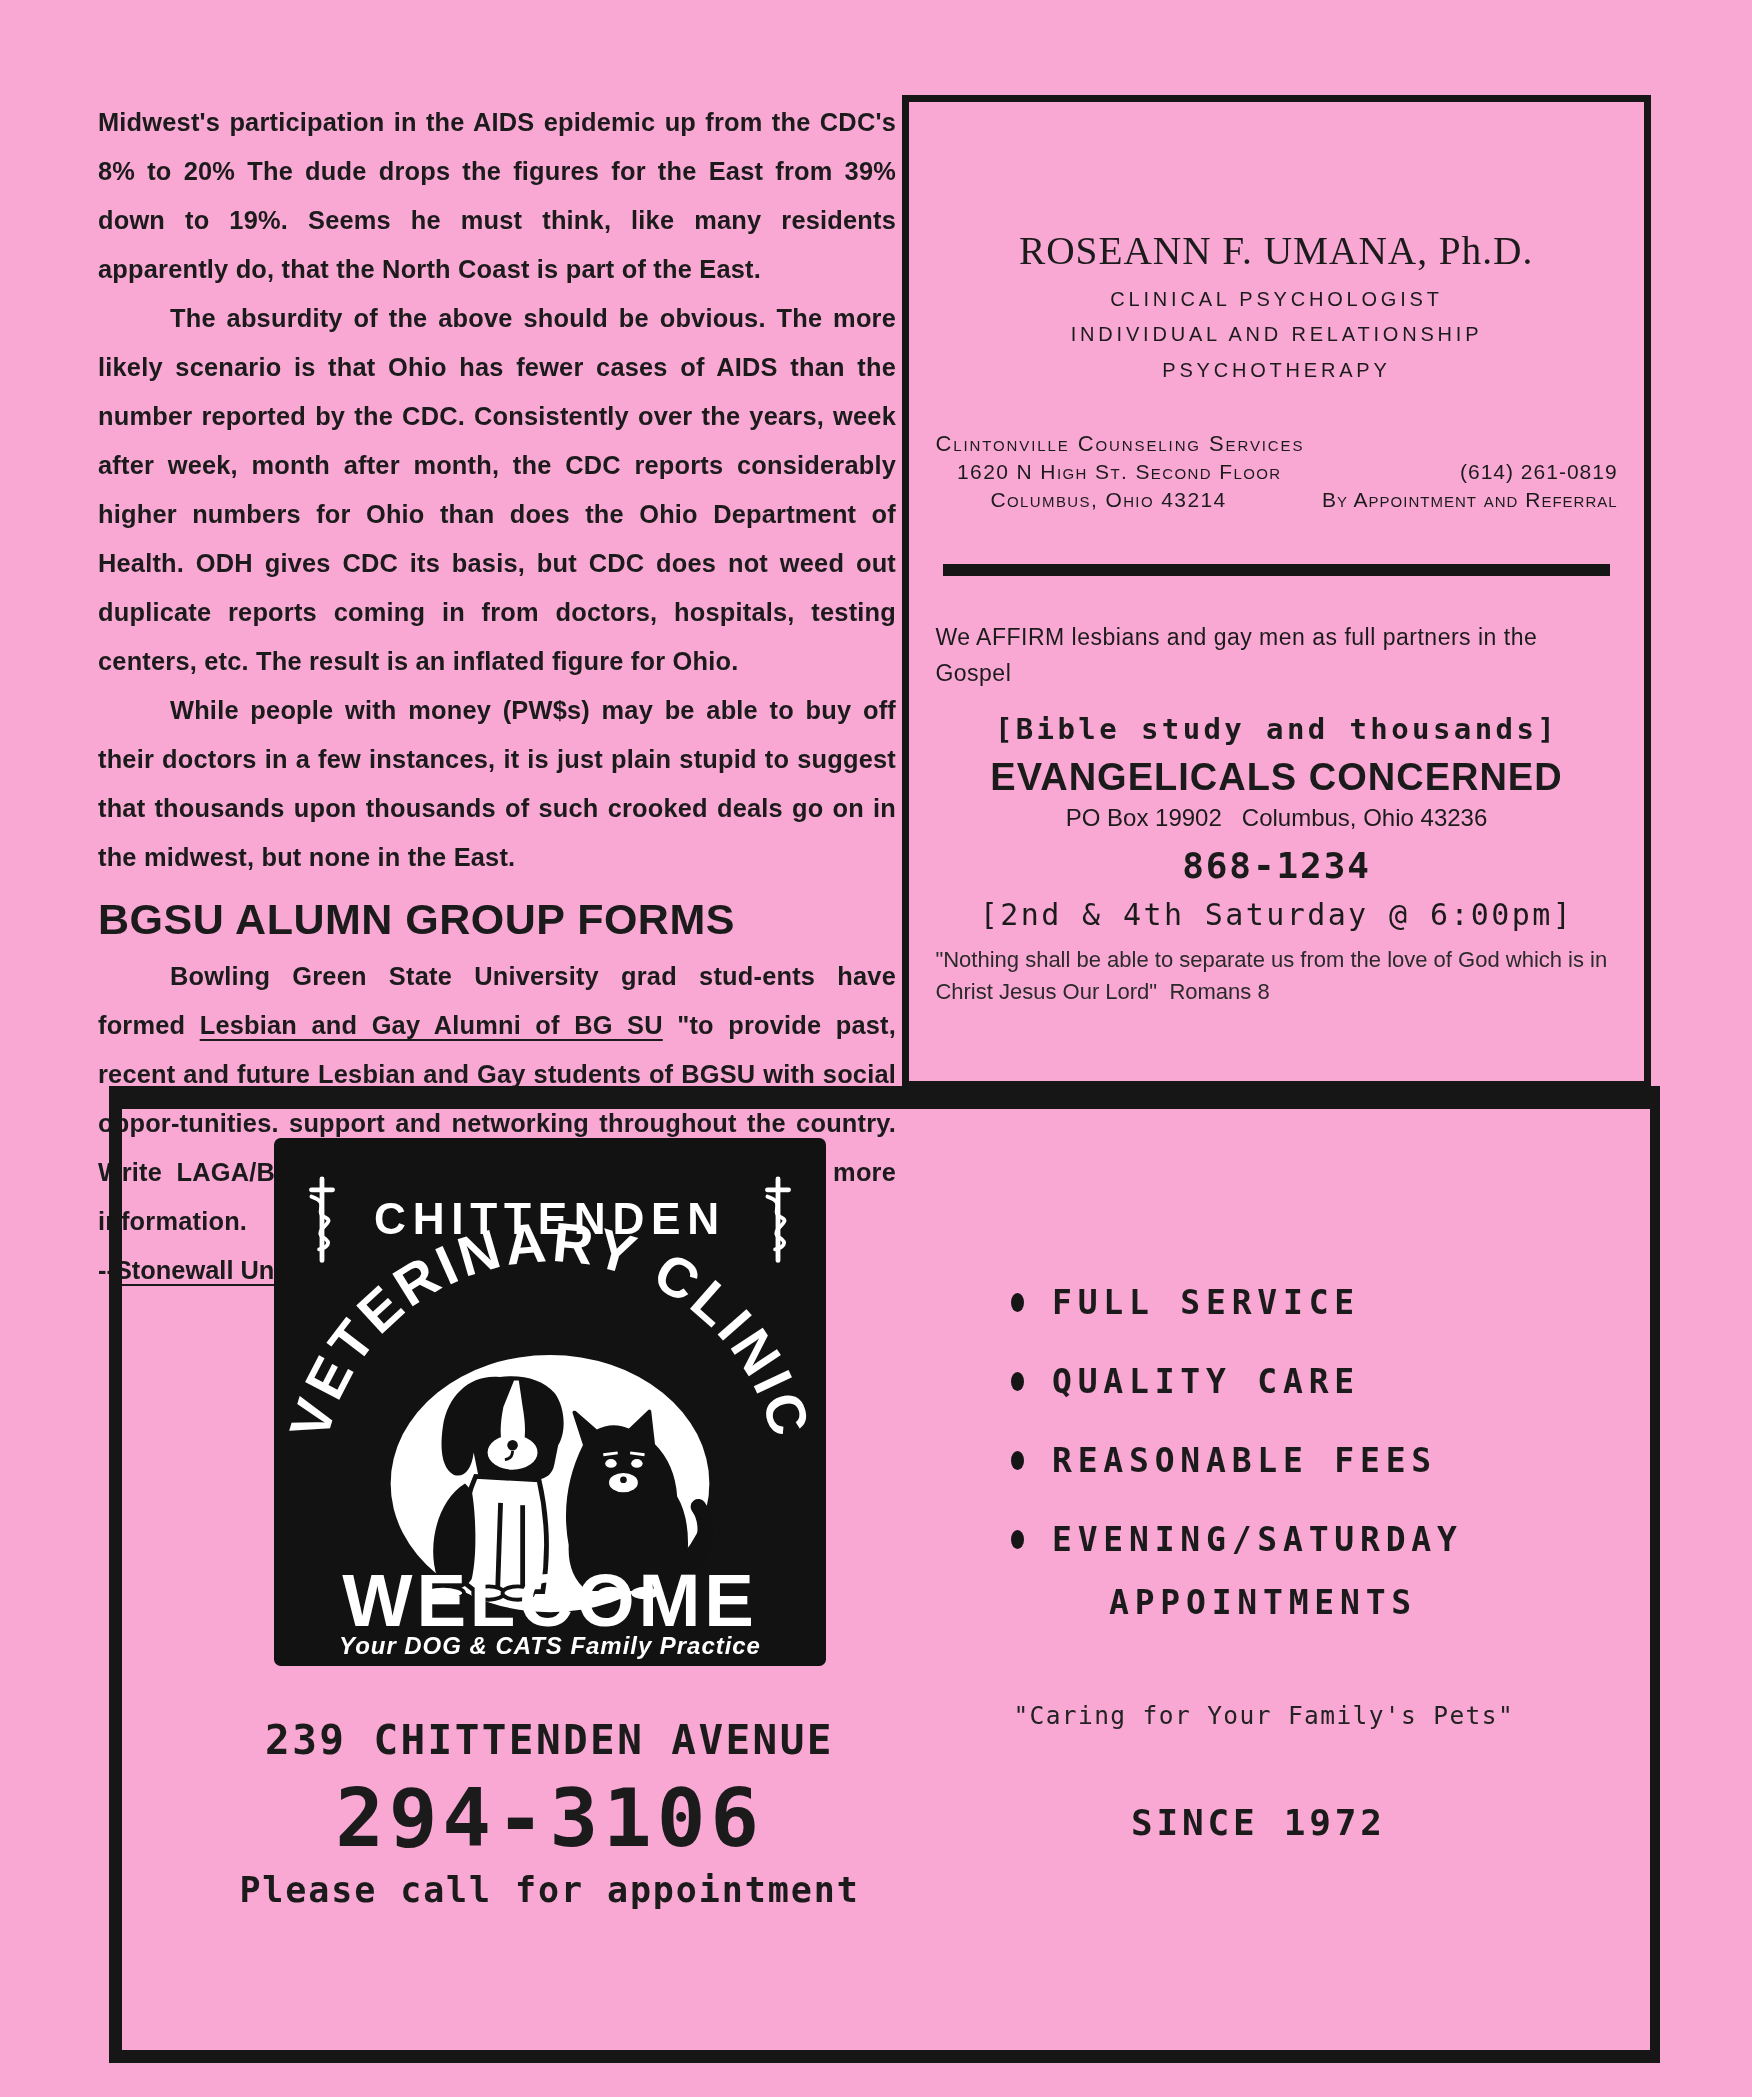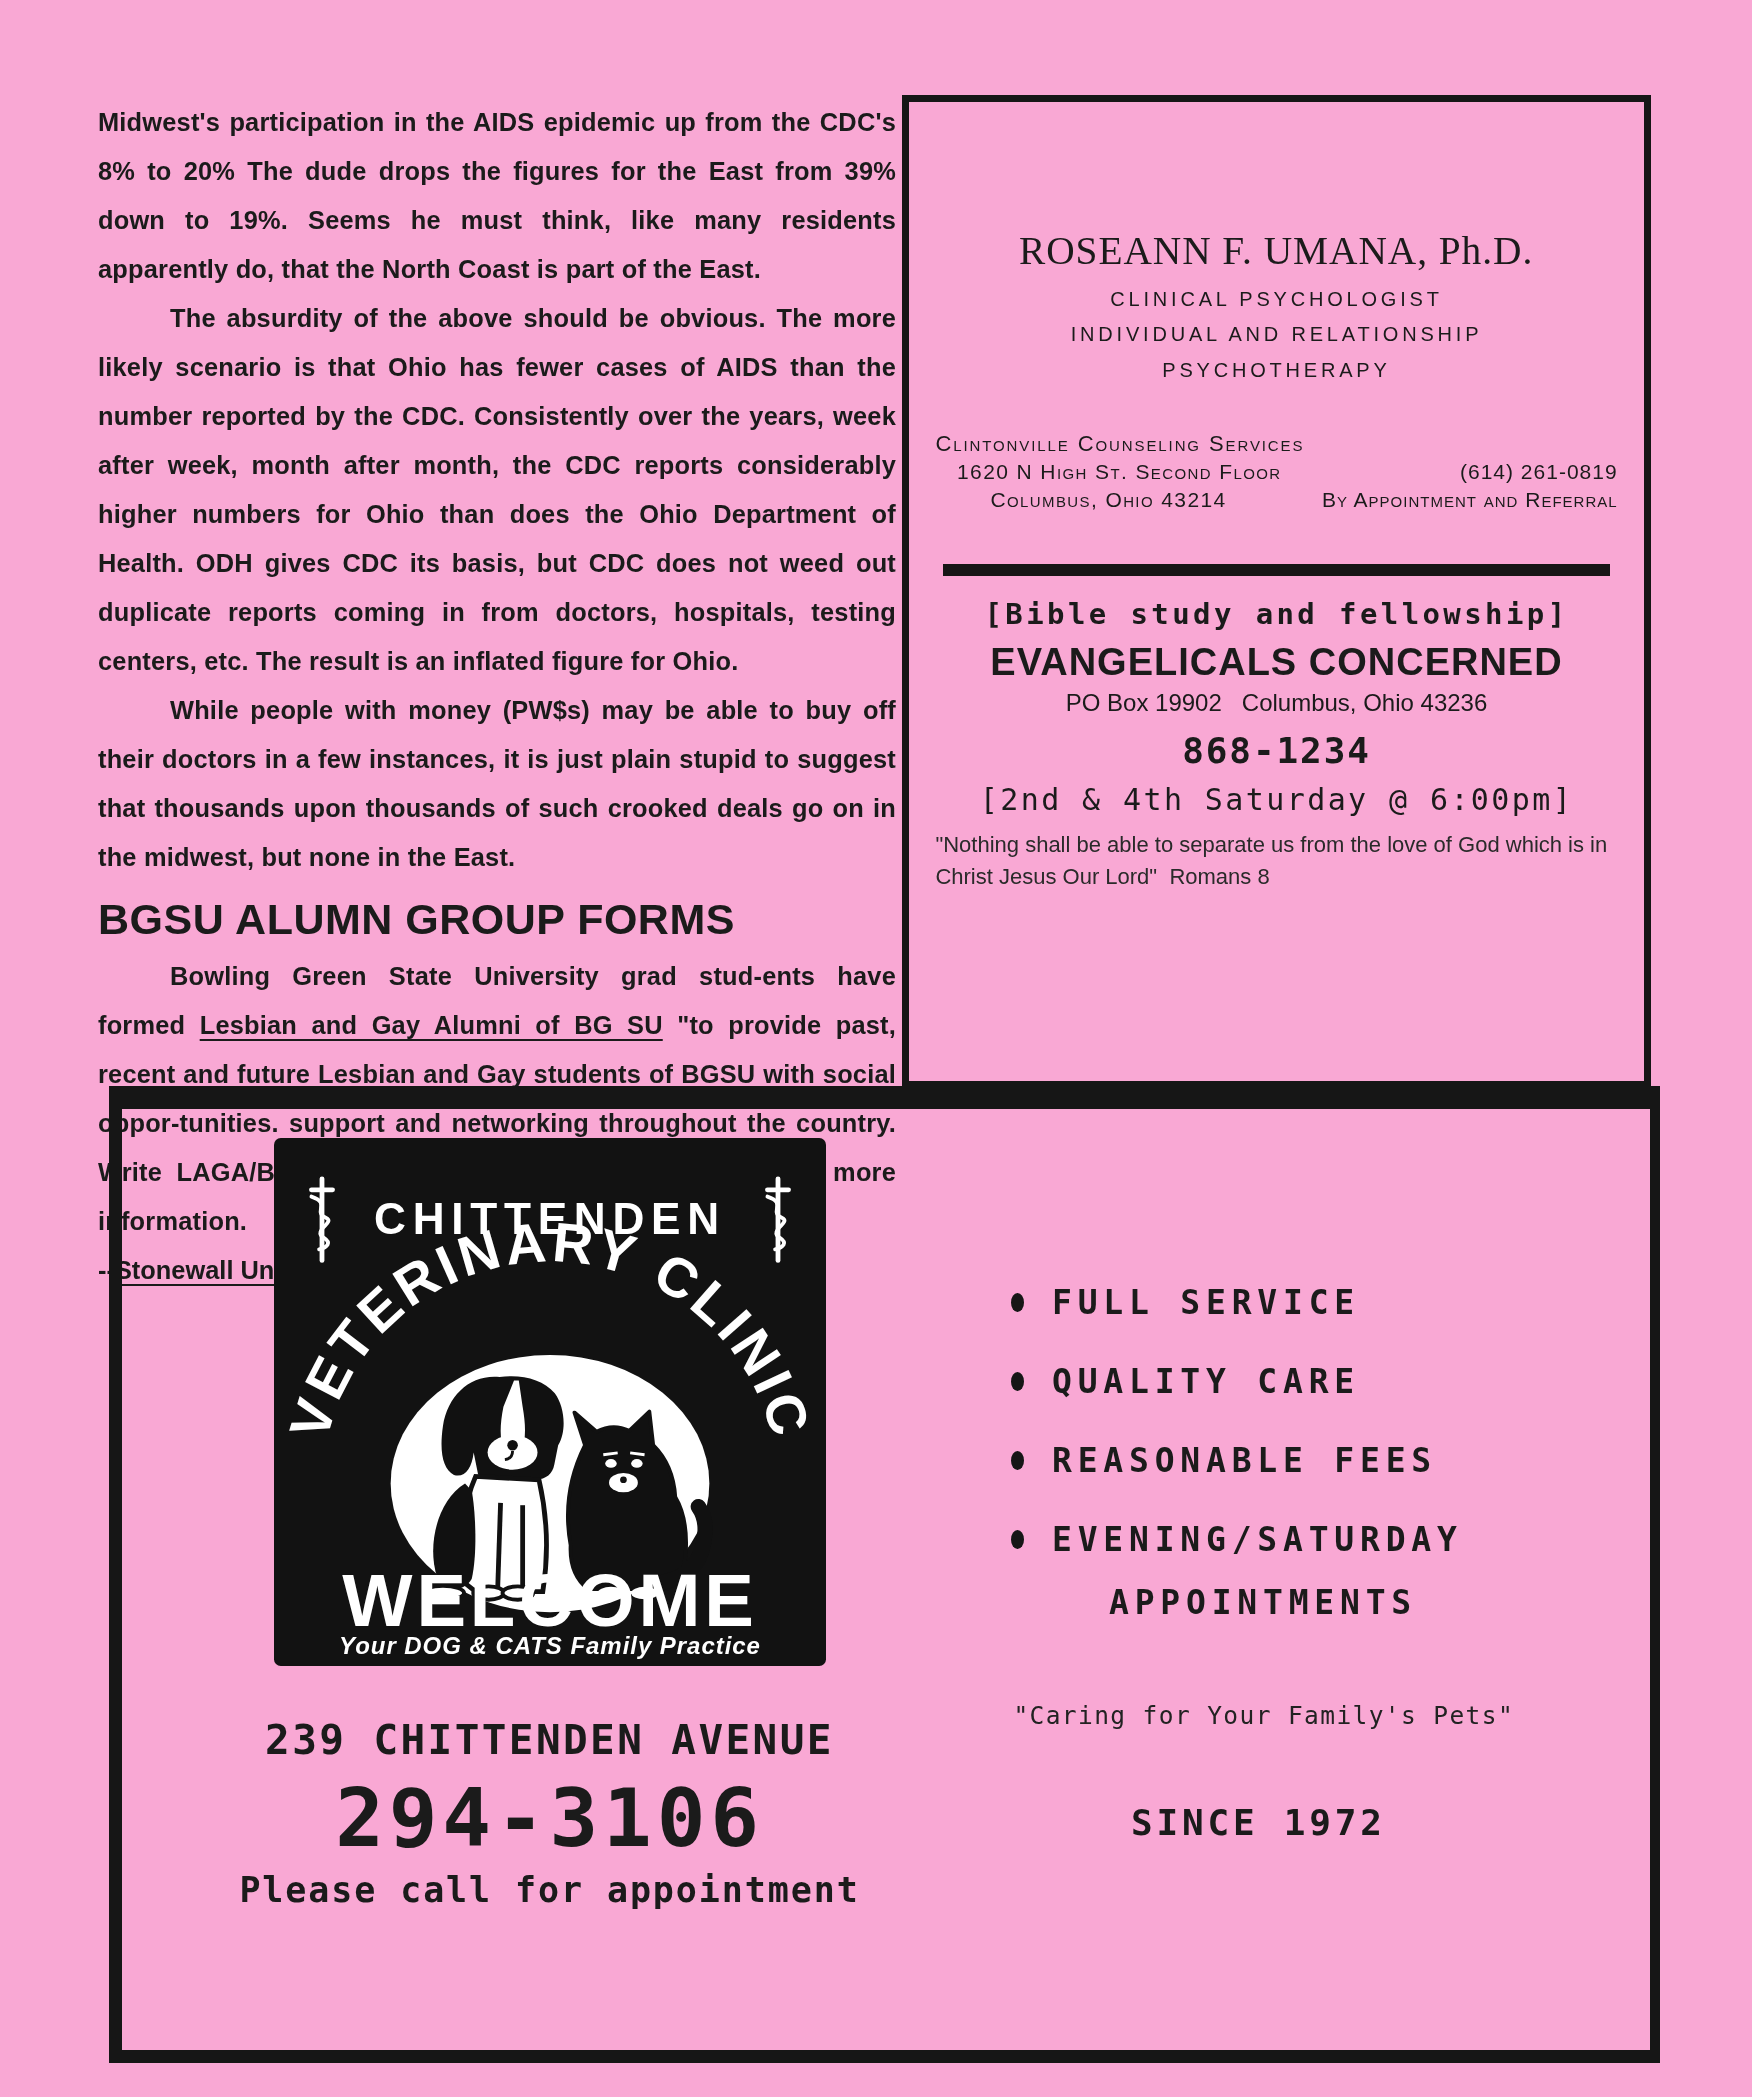--- a/index.html
+++ b/index.html
@@ -93,21 +93,22 @@
         <span class="ccs-r ccs-phone">(614) 261-0819</span>
       </div>
       <div class="ccs-row">
         <span class="ccs-l3">Columbus, Ohio 43214</span>
         <span class="ccs-r">By Appointment and Referral</span>
       </div>
     </div>
 
     <div class="rule"></div>
 
-    <div class="bible-line">[Bible study and fellowship]</div>
+    <div class="affirm">We AFFIRM lesbians and gay men as full partners in the Gospel</div>
+    <div class="bible-line">[Bible study and thousands]</div>
     <div class="ec-org">EVANGELICALS CONCERNED</div>
     <div class="ec-po">PO Box 19902   Columbus, Ohio 43236</div>
     <div class="ec-phone">868-1234</div>
     <div class="ec-sched">[2nd &amp; 4th Saturday @ 6:00pm]</div>
     <div class="ec-verse">"Nothing shall be able to separate us from the love of God which is in Christ Jesus Our Lord"  Romans 8</div>
   </div>
 
   <div class="box-bottom">
 
     <div class="vet-left">

